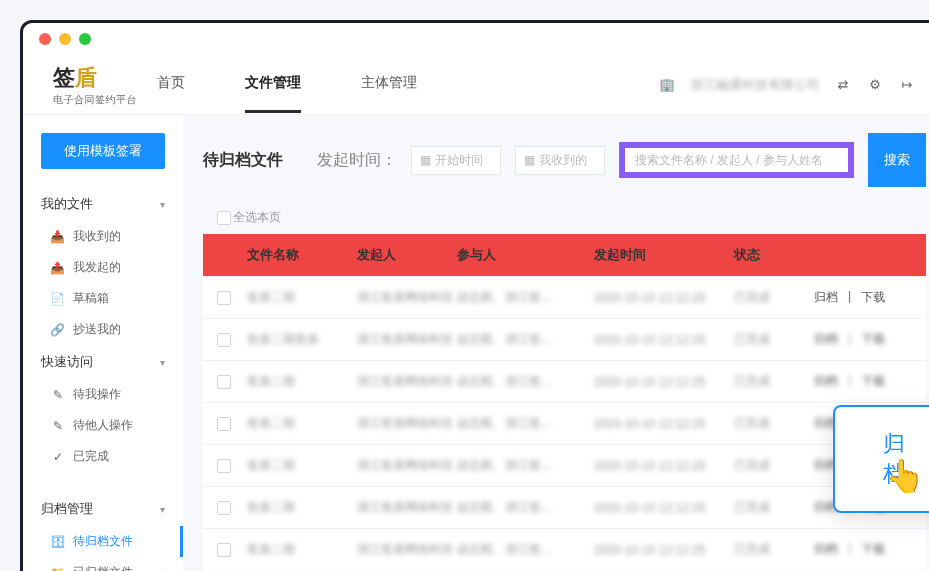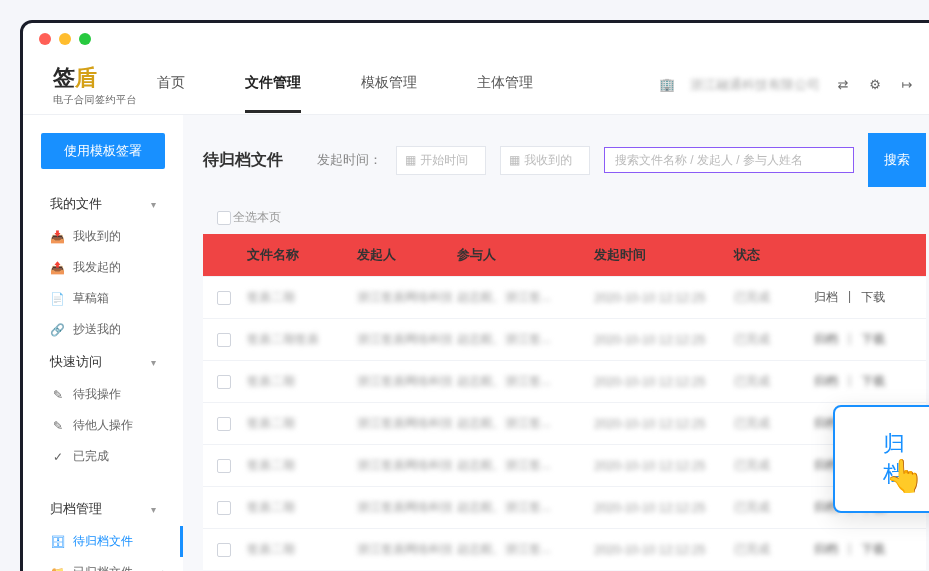--- a/index.html
+++ b/index.html
@@ -17,31 +17,31 @@
 .logo-sub { font-size: 10px; color: #666; letter-spacing: 0.5px; }
 .nav { display: flex; gap: 60px; }
 .nav-item { font-size: 14px; color: #555; cursor: pointer; padding: 18px 0; }
 .nav-item.active { color: #222; font-weight: 600; border-bottom: 3px solid #2a2a2a; }
 .header-right { margin-left: auto; display: flex; align-items: center; gap: 14px; color: #888; font-size: 13px; }
 .company-name { filter: blur(2px); color: #aaa; }
 .icon-btn { width: 18px; height: 18px; display: inline-flex; align-items: center; justify-content: center; cursor: pointer; color: #666; }
 .body { flex: 1; display: flex; background: #f7f8fb; overflow: hidden; }
 .sidebar { width: 160px; background: #fff; padding: 18px 0; display: flex; flex-direction: column; }
 .btn-primary { margin: 0 18px 18px; background: #1890ff; color: #fff; border: none; padding: 9px 0; font-size: 13px; border-radius: 2px; cursor: pointer; }
-.sb-group-title { display: flex; align-items: center; justify-content: space-between; padding: 8px 27px; font-size: 13px; color: #333; cursor: pointer; }
+.sb-group-title { display: flex; align-items: center; justify-content: space-between; padding: 8px 18px; font-size: 13px; color: #333; cursor: pointer; }
 .sb-item { display: flex; align-items: center; gap: 8px; padding: 7px 18px 7px 28px; font-size: 12px; color: #666; cursor: pointer; }
 .sb-item.active { color: #1890ff; border-right: 3px solid #1890ff; }
 .sb-divider { height: 1px; background: #eef0f4; margin: 10px 18px; }
 .sb-icon { width: 14px; height: 14px; display: inline-flex; align-items: center; justify-content: center; font-size: 12px; }
 .main { flex: 1; padding: 18px 20px; overflow: auto; position: relative; }
 .toolbar { display: flex; align-items: center; gap: 14px; margin-bottom: 14px; }
 .page-title { font-size: 16px; font-weight: 600; color: #333; margin-right: 20px; }
-.label { font-size: 13px; color: #888; }
+.label { font-size: 16px; color: #888; }
 .date-input { border: 1px solid #e3e6ec; padding: 5px 8px; font-size: 12px; color: #bbb; width: 90px; display: flex; align-items: center; gap: 4px; background: #fff; }
-.search-input { border: 1px solid #8b5cf6; padding: 5px 10px; font-size: 12px; flex: 1; color: #333; background: #fff; }
+.search-input { border: 6px solid #8b5cf6; padding: 5px 10px; font-size: 12px; flex: 1; color: #333; background: #fff; }
 .search-input::placeholder { color: #bbb; }
 .btn-search { background: #1890ff; color: #fff; border: none; padding: 18px 16px; font-size: 13px; cursor: pointer; }
 .select-all { display: flex; align-items: center; gap: 2px; font-size: 12px; color: #999; padding: 8px 14px; }
 .checkbox { width: 14px; height: 14px; border: 1px solid #d0d4dc; border-radius: 2px; background: #fff; }
 .table { background: #fff; }
 .thead { display: flex; padding: 12px 14px; background: #ef4444; font-size: 13px; font-weight: 600; color: #333; }
 .col-check { width: 30px; }
 .col-name { width: 110px; }
 .col-initiator { width: 100px; }
 .col-participant { width: 110px; }
@@ -67,21 +67,20 @@
   </div>
 
   <div class="header">
     <div class="logo">
       <div class="logo-main"><span>签</span><span class="accent">盾</span></div>
       <div class="logo-sub">电子合同签约平台</div>
     </div>
     <div class="nav">
       <div class="nav-item">首页</div>
       <div class="nav-item active">文件管理</div>
-      <div class="nav-item">模板管理</div>
       <div class="nav-item">主体管理</div>
     </div>
     <div class="header-right">
       <span class="icon-btn">🏢</span>
       <span class="company-name">浙江融通科技有限公司</span>
       <span class="icon-btn">⇄</span>
       <span class="icon-btn">⚙</span>
       <span class="icon-btn">↦</span>
     </div>
   </div>

